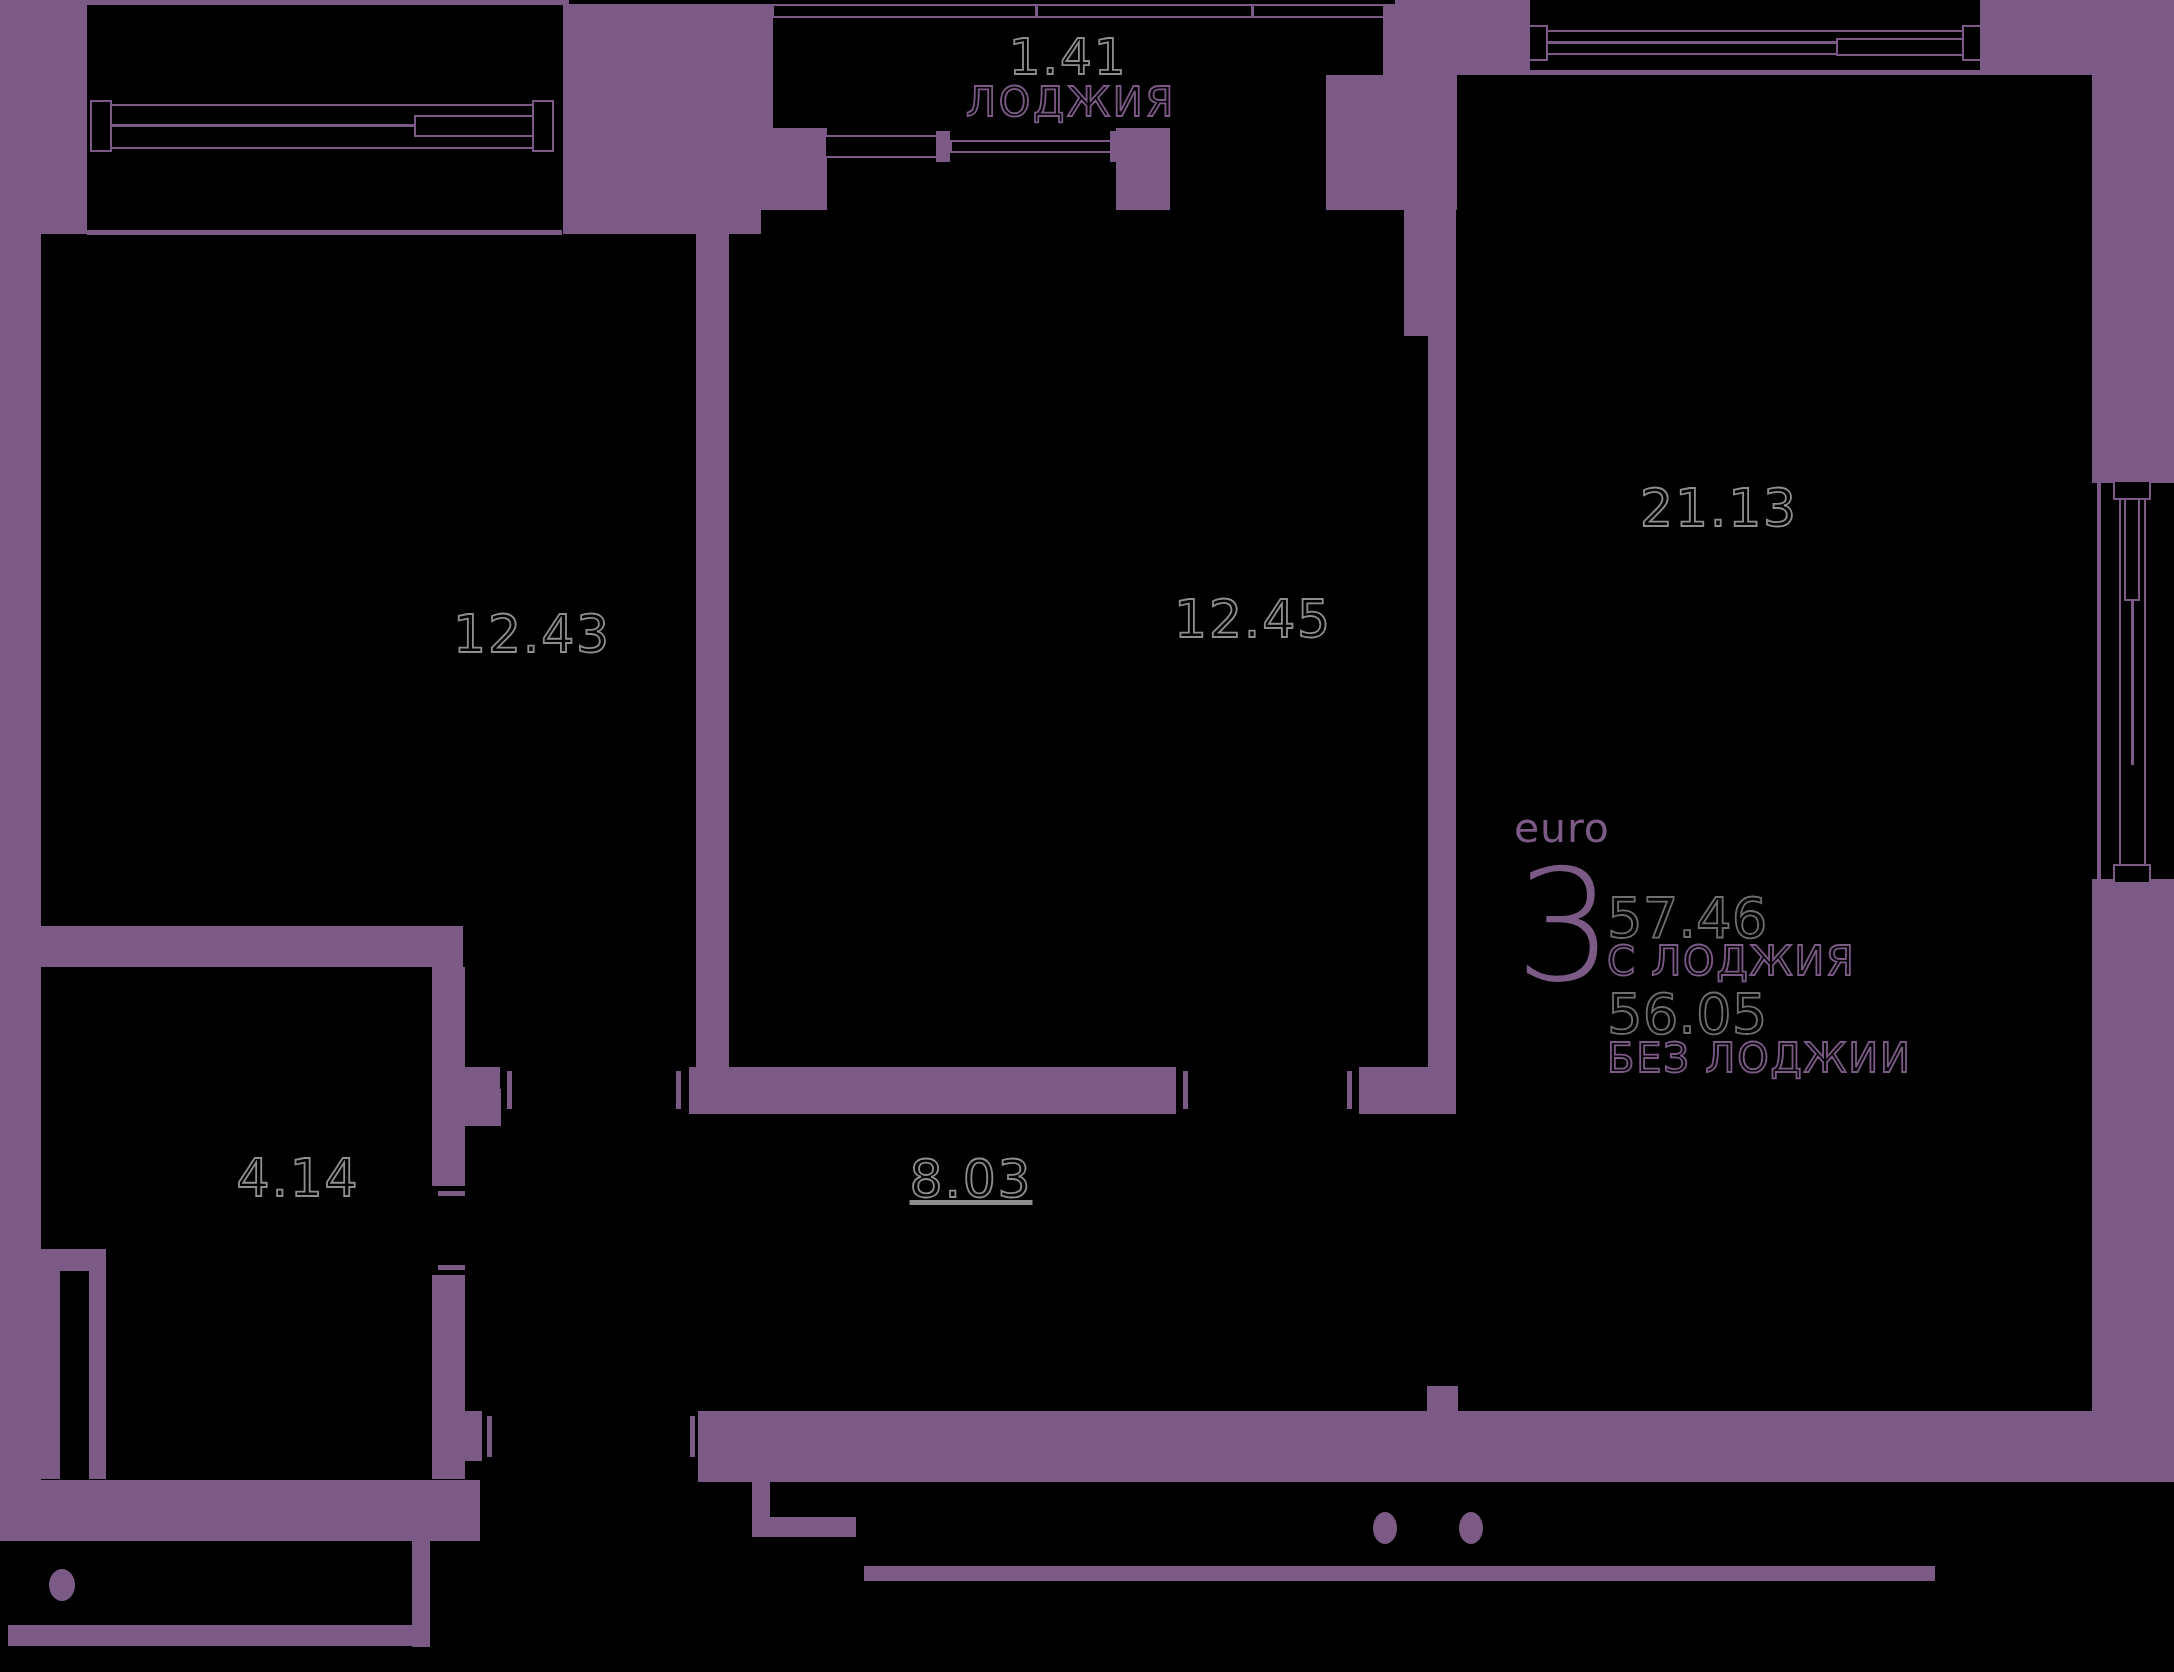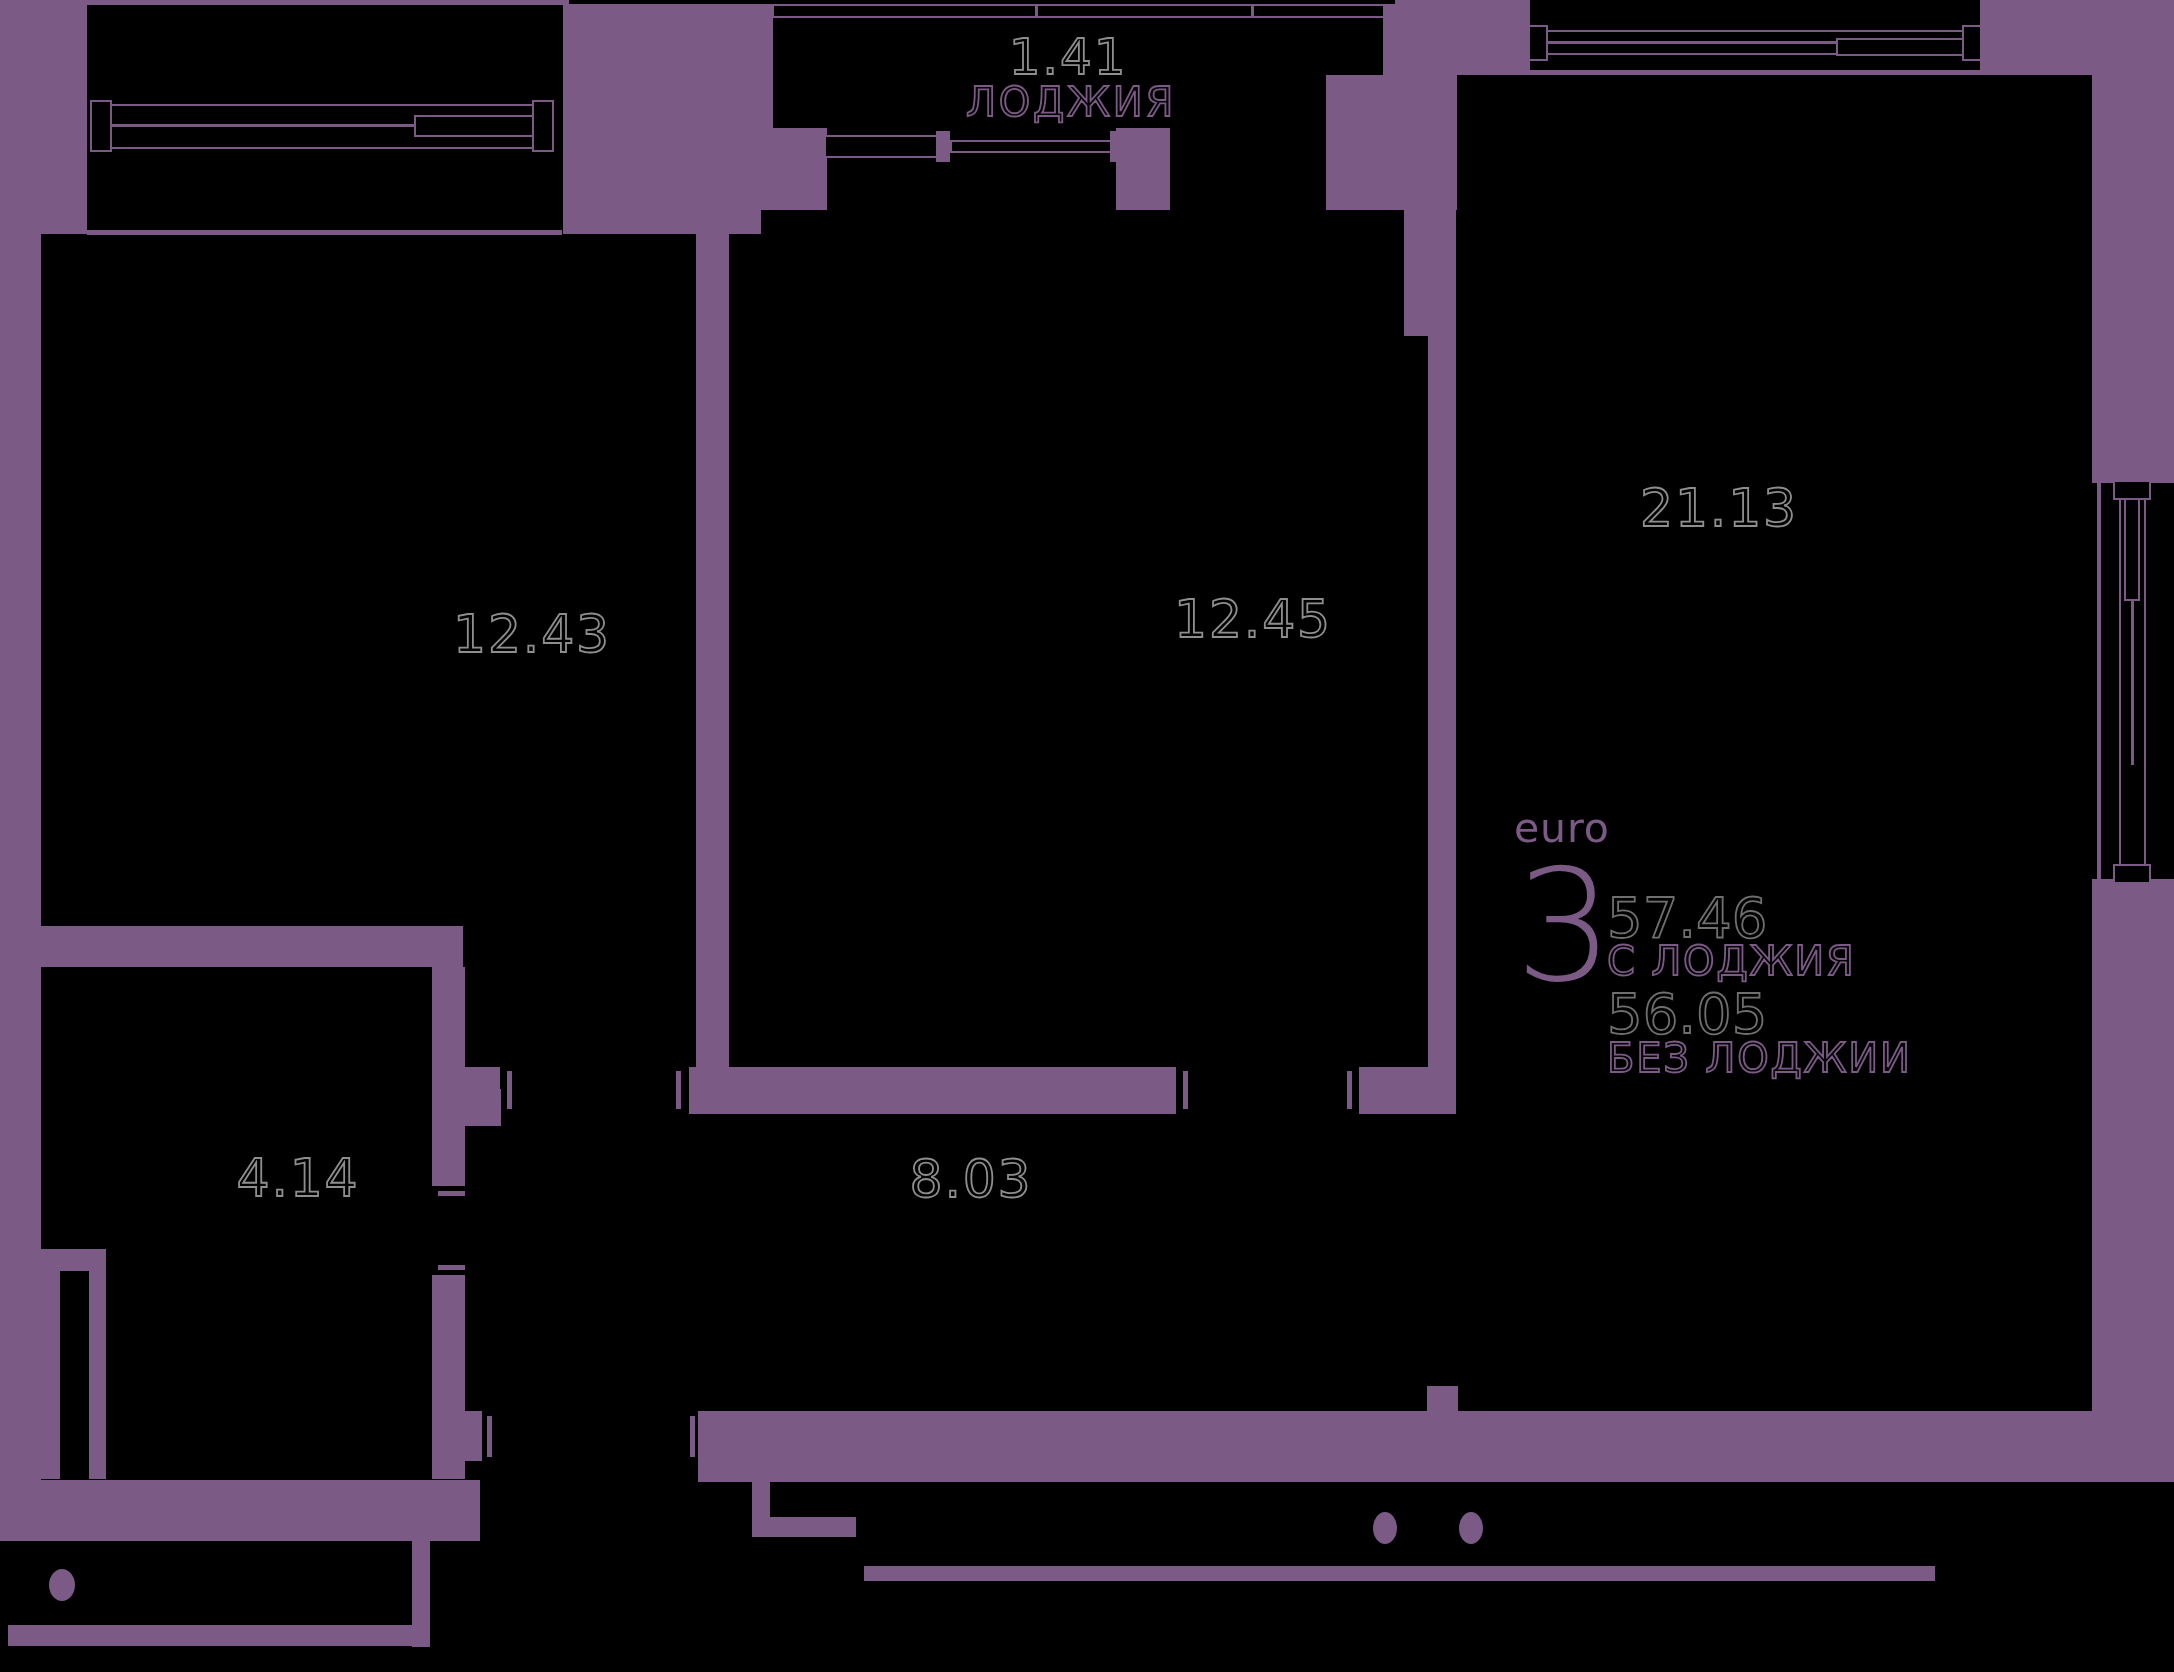--- a/index.html
+++ b/index.html
@@ -130,21 +130,21 @@
   <div class="win" style="left:950px;top:140px;width:162px;height:12.6px;"></div>
   <div class="wall" style="left:1110px;top:131px;width:14.4px;height:31px;"></div>
 
   <div class="area-num area-num-big" style="left:1068px;top:49px;">1.41</div>
   <div class="hollow-purple" style="left:1071px;top:102px;text-align:center;">ЛОДЖИЯ</div>
 
   <div class="area-num" style="left:532px;top:626px;">12.43</div>
   <div class="area-num" style="left:1253px;top:611px;">12.45</div>
   <div class="area-num" style="left:1719px;top:500px;">21.13</div>
   <div class="area-num" style="left:298px;top:1170px;">4.14</div>
-  <div class="area-num" style="left:971px;top:1171px;">8.03</div>
+  <div class="area-num" style="left:971px;top:1171px;text-decoration:underline;">8.03</div>
 
   <div class="info info-euro">euro</div>
   <div class="info info-3">3</div>
   <div class="info info-area1">57.46</div>
   <div class="info info-lab1">С ЛОДЖИЯ</div>
   <div class="info info-area2">56.05</div>
   <div class="info info-lab2">БЕЗ ЛОДЖИИ</div>
 
 </div>
 

